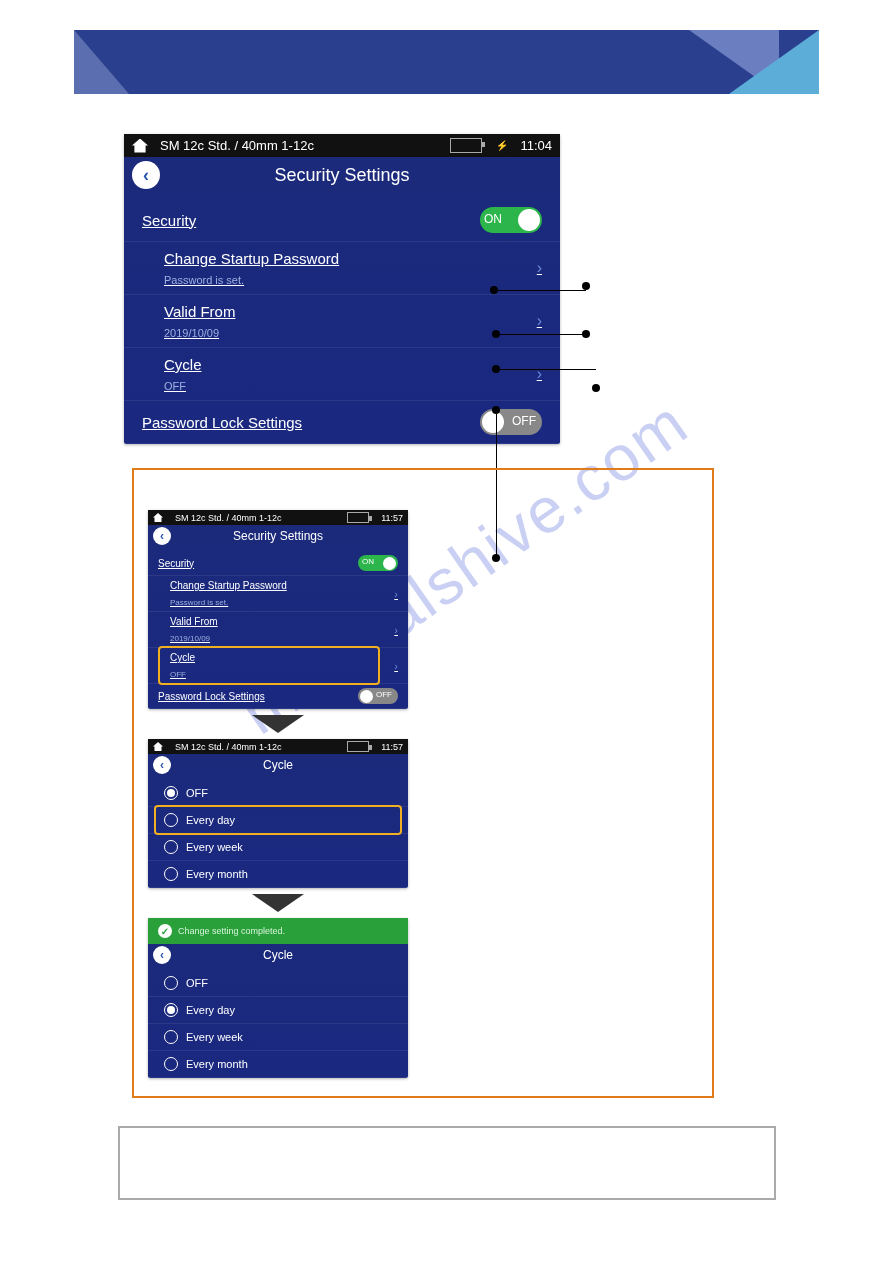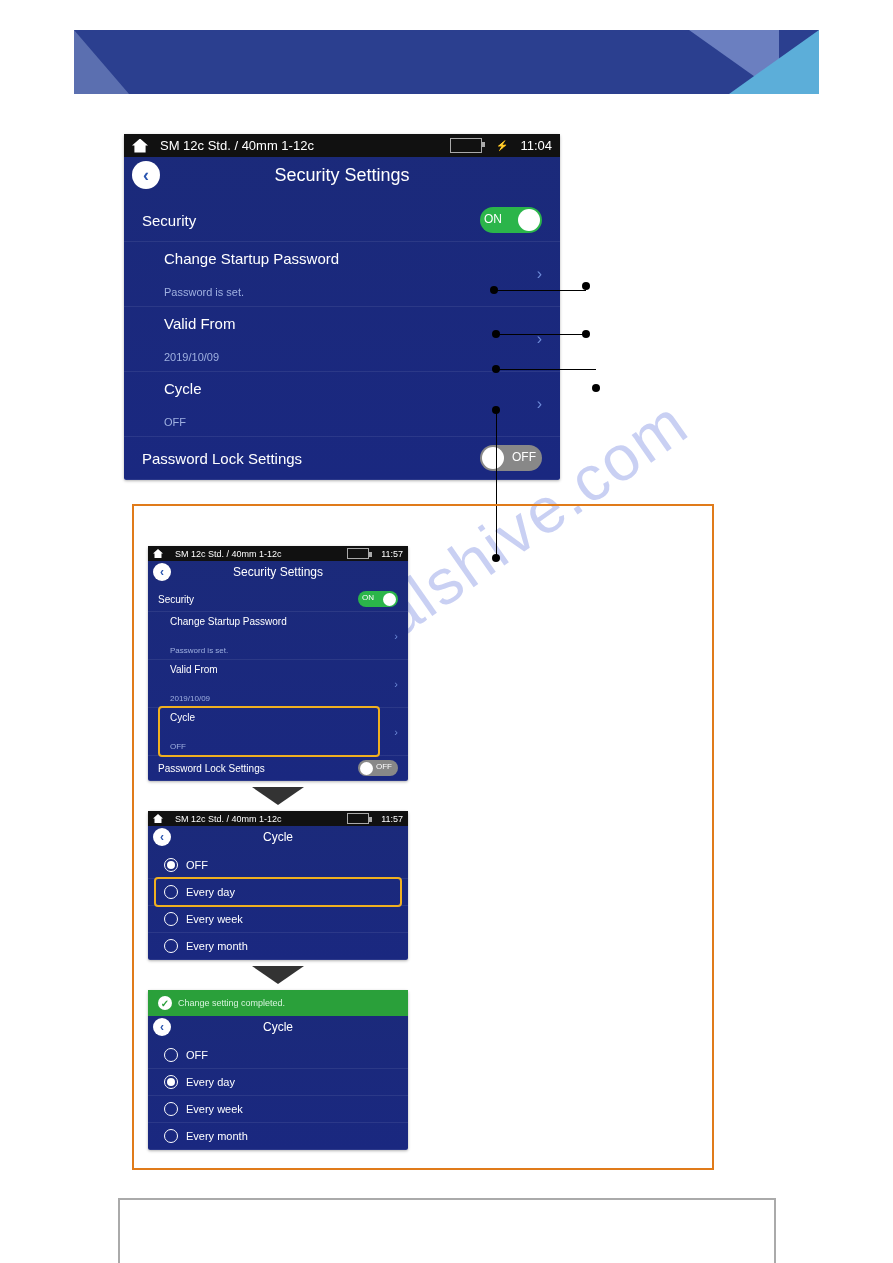--- a/index.html
+++ b/index.html
@@ -111,24 +111,25 @@
   .back-btn.small { width: 18px; height: 18px; font-size: 12px; }
   .title-txt { flex: 1; text-align: center; margin-right: 28px; }
   .title-txt.small { margin-right: 18px; }
 
   .row {
     display: flex;
     align-items: center;
     padding: 8px 18px 8px 18px;
     border-bottom: 1px solid rgba(255,255,255,.08);
     position: relative;
+    text-decoration: underline;
   }
   .row.indent { padding-left: 40px; }
   .row .label { flex: 1; }
-  .row .sub { font-size: 11px; color: #9fb0e0; margin-top: 19px; }
+  .row .sub { font-size: 11px; color: #9fb0e0; margin-top: 7px; }
   .row .lbl-main { font-size: 15px; }
   .toggle {
     width: 62px; height: 26px;
     border-radius: 13px;
     position: relative;
   }
   .toggle.on { background: #2bb54a; }
   .toggle.off { background: #888; }
   .toggle .knob {
     width: 22px; height: 22px; border-radius: 50%;

